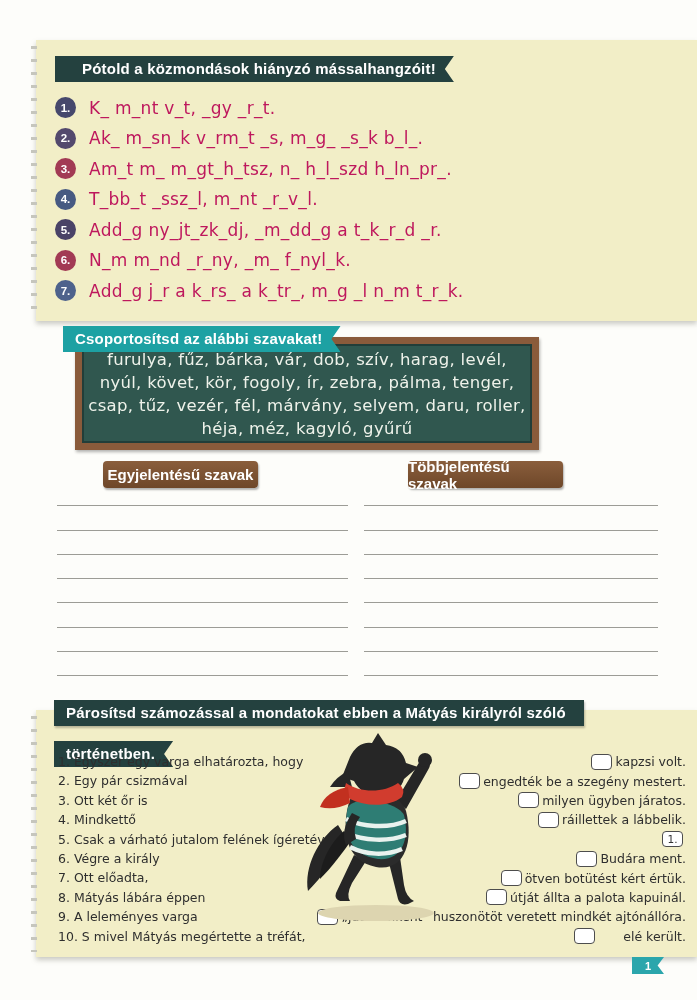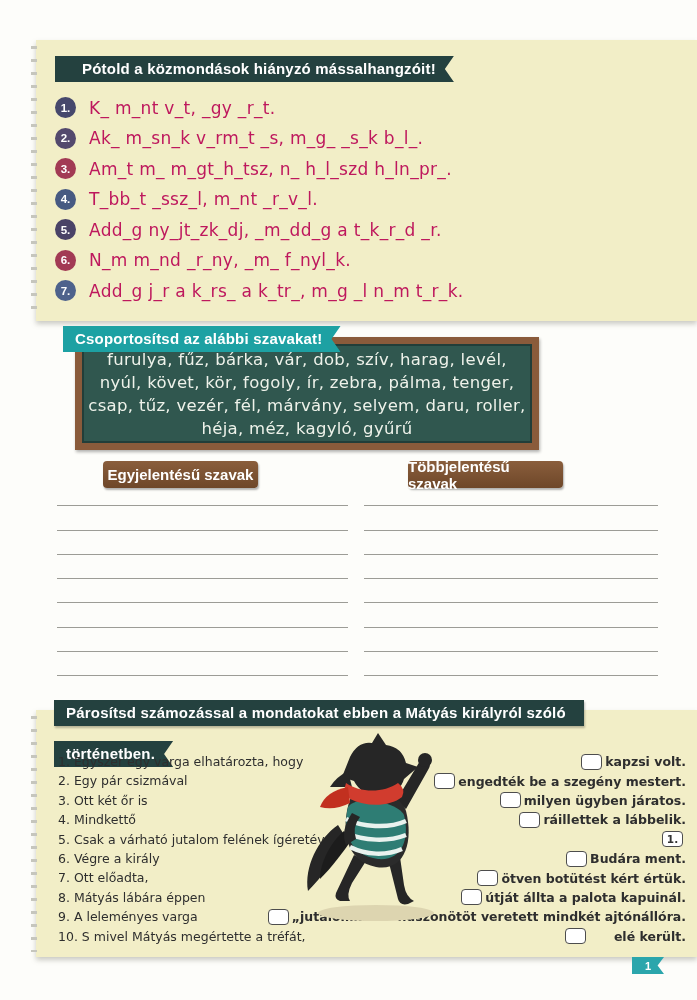--- a/index.html
+++ b/index.html
@@ -30,21 +30,21 @@
   .wood-label { position:absolute; top:461px; height:27px; width:155px; background:linear-gradient(#8a5e3c,#6e4729);
                 border-radius:4px; color:#fff; font-family:"Liberation Sans",sans-serif; font-weight:bold; font-size:15px;
                 display:flex; align-items:center; justify-content:center; box-shadow:1px 2px 2px rgba(0,0,0,.3); }
   .lines-col { position:absolute; top:482px; }
   .wline { height:24.3px; border-bottom:1px solid #9c9c96; }
 
   
   #ex3-left { position:absolute; left:58px; top:754px; }
   .ex3-lrow { height:19.4px; font-size:12.5px; color:#2e2e2e; white-space:nowrap; }
   #ex3-right { position:absolute; right:11px; top:752px; }
-  .ex3-rrow { height:19.4px; display:flex; align-items:center; justify-content:flex-end; font-size:12.5px; color:#2e2e2e; white-space:nowrap;font-weight:bold; }
+  .ex3-rrow { height:19.4px; display:flex; align-items:center; justify-content:flex-end; font-size:12.5px; color:#2e2e2e; white-space:nowrap; }
   .abox { width:21px; height:16px; background:#fff; border:1.6px solid #4d4d4d; border-radius:4px; flex:none;
           margin-right:3px; display:flex; align-items:center; justify-content:center; font-size:10.5px; color:#333; }
   .abox.gap { margin-right:28px; }
 
   #page-tab { position:absolute; left:632px; top:957px; width:32px; height:17px; background:#2ba6ac; color:#fff;
               font-family:"Liberation Sans",sans-serif; font-weight:bold; font-size:11px; display:flex; align-items:center;
               justify-content:center; clip-path:polygon(0 0,100% 0,80% 50%,100% 100%,0 100%); }
 
   #wolf { position:absolute; left:292px; top:727px; }
 </style>

